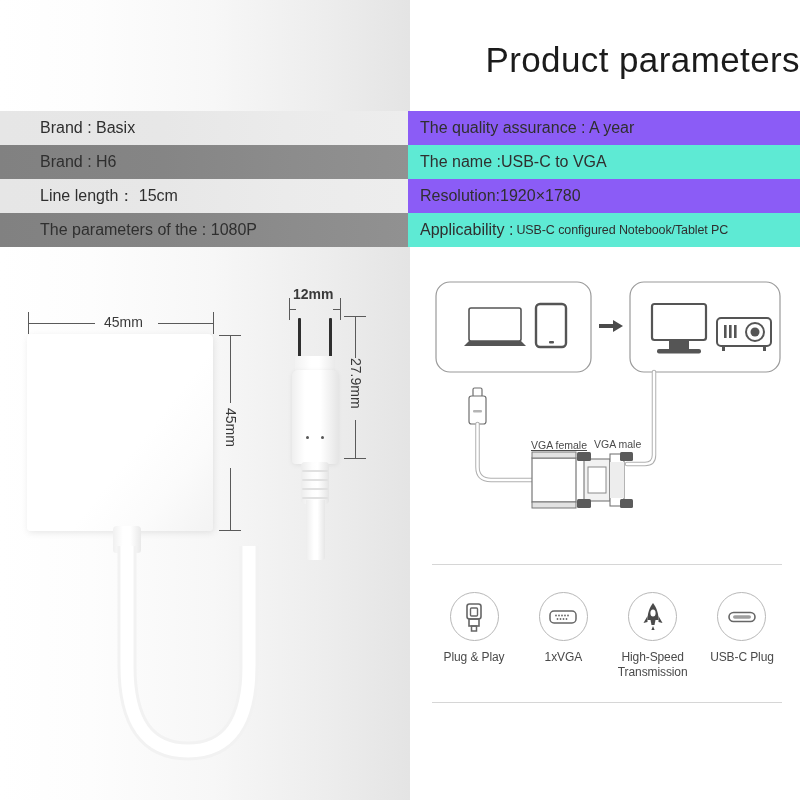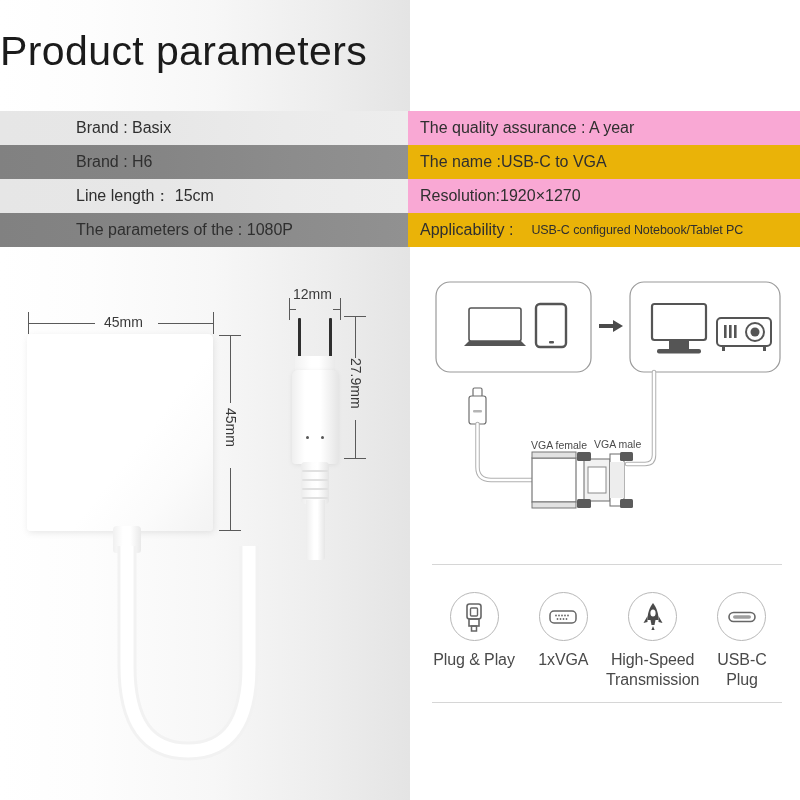--- a/index.html
+++ b/index.html
@@ -26,24 +26,24 @@
         #fdfdfd 22%,
         #f7f7f7 52%,
         #ececec 82%,
         #e4e4e4 100%);
     z-index: 0;
   }
 
   
   .title {
     position: absolute;
-    left: 0; top: 28px;
+    left: 0; top: 40px;
     width: 800px;
-    text-align: left;
-    font-size: 41px;
+    text-align: right;
+    font-size: 35px;
     font-weight: 300;
     letter-spacing: 0.4px;
     color: #1b1b1b;
     z-index: 3;
   }
 
   
   .spec-table {
     position: absolute;
     left: 0; top: 111px;
@@ -58,38 +58,38 @@
   .spec-cell {
     display: flex;
     align-items: center;
     font-size: 16px;
     font-weight: 300;
     color: #2f2f2f;
     box-sizing: border-box;
     white-space: nowrap;
     overflow: hidden;
   }
-  .spec-cell.left  { width: 408px; padding-left: 76px; }
+  .spec-cell.left  { width: 408px; padding-left: 40px; }
   .spec-cell.right { width: 392px; padding-left: 12px; }
 
   
   .spec-row.light .spec-cell.left {
     background: linear-gradient(90deg,#e6e6e6 0%,#e7e7e7 40%,#ebebeb 70%,#ededed 100%);
   }
-  .spec-row.light .spec-cell.right { background: #f9a8d4; }
+  .spec-row.light .spec-cell.right { background: #8b5cf6; }
 
   
   .spec-row.dark .spec-cell.left {
     background: linear-gradient(90deg,#818181 0%,#858585 40%,#8c8c8c 72%,#919191 100%);
   }
-  .spec-row.dark .spec-cell.right { background: #eab308; }
+  .spec-row.dark .spec-cell.right { background: #5eead4; }
 
   .spec-cell .small {
     font-size: 12.5px;
-    margin-left: 18px;
+    margin-left: 3px;
     letter-spacing: -0.1px;
   }
 
   
   .photo-area {
     position: absolute;
     left: 0; top: 258px;
     width: 410px; height: 542px;
     z-index: 2;
   }
@@ -212,21 +212,21 @@
     width: 47px; height: 47px;
     border: 1px solid #b8b8b8;
     border-radius: 50%;
     display: flex;
     align-items: center;
     justify-content: center;
     background: #ffffff;
   }
   .feature-label {
     margin-top: 9px;
-    font-size: 16px;
+    font-size: 12px;
     font-weight: 300;
     color: #4a4a4a;
     text-align: center;
     line-height: 1.25;
     letter-spacing: -0.1px;
   }
   .diagram-text {
     position: absolute;
     font-size: 10.5px;
     font-weight: 300;
@@ -248,21 +248,21 @@
     <div class="spec-cell right">The quality assurance : A year</div>
   </div>
 
   <div class="spec-row dark">
     <div class="spec-cell left">Brand : H6</div>
     <div class="spec-cell right">The name :USB-C to VGA</div>
   </div>
 
   <div class="spec-row light">
     <div class="spec-cell left">Line length：  15cm</div>
-    <div class="spec-cell right">Resolution:1920×1270</div>
+    <div class="spec-cell right">Resolution:1920×1780</div>
   </div>
 
   <div class="spec-row dark">
     <div class="spec-cell left">The parameters of the : 1080P</div>
     <div class="spec-cell right">
       <span>Applicability :</span>
       <span class="small">USB-C configured Notebook/Tablet PC</span>
     </div>
   </div>
 
@@ -314,21 +314,21 @@
       <i></i>
         <i></i>
         <i></i>
         <i></i>
     </div>
     <div class="usbc-cable-tail"></div>
   </div>
 
   <div class="dim-label" style="left:104px; top:56px;">45mm</div>
   <div class="dim-label vertical" style="left:223px; top:150px;">45mm</div>
-  <div class="dim-label" style="left:293px; top:28px;">12mm</div>
+  <div class="dim-label" style="left:293px; top:28px;font-weight:bold;">12mm</div>
   <div class="dim-label vertical" style="left:348px; top:100px;">27.9mm</div>
 
 </div>
 
 <div class="diagram-panel">
 
   <svg width="386" height="300" style="position:absolute;left:0;top:0;">
 
     <rect x="22" y="20" width="155" height="90" rx="14" ry="14" fill="#ffffff" stroke="#9a9a9a" stroke-width="1.2"></rect>
 
@@ -390,21 +390,21 @@
       <rect x="174" y="205" width="18" height="26" fill="#ffffff" stroke="#8a8a8a" stroke-width="1"></rect>
       <rect x="196" y="192" width="14" height="52" fill="#ffffff" stroke="#777" stroke-width="1.1"></rect>
       <rect x="196" y="200" width="14" height="36" fill="#ededed"></rect>
       <rect x="163" y="190" width="14" height="9" rx="1.5" fill="#5b5b5b"></rect>
       <rect x="163" y="237" width="14" height="9" rx="1.5" fill="#5b5b5b"></rect>
       <rect x="206" y="190" width="13" height="9" rx="1.5" fill="#5b5b5b"></rect>
       <rect x="206" y="237" width="13" height="9" rx="1.5" fill="#5b5b5b"></rect>
     </g>
   </svg>
 
-  <div class="diagram-text" style="left:117px; top:177px;">VGA female</div>
+  <div class="diagram-text" style="left:117px; top:177px;text-decoration:underline;">VGA female</div>
   <div class="diagram-text" style="left:180px; top:176px;">VGA male</div>
 
   <div class="divider" style="top:302px;"></div>
   <div class="divider" style="top:440px;"></div>
 
   <div class="feature-row">
 
     <div class="feature">
       <div class="feature-circle">
         <svg width="26" height="30" viewBox="0 0 26 30">

